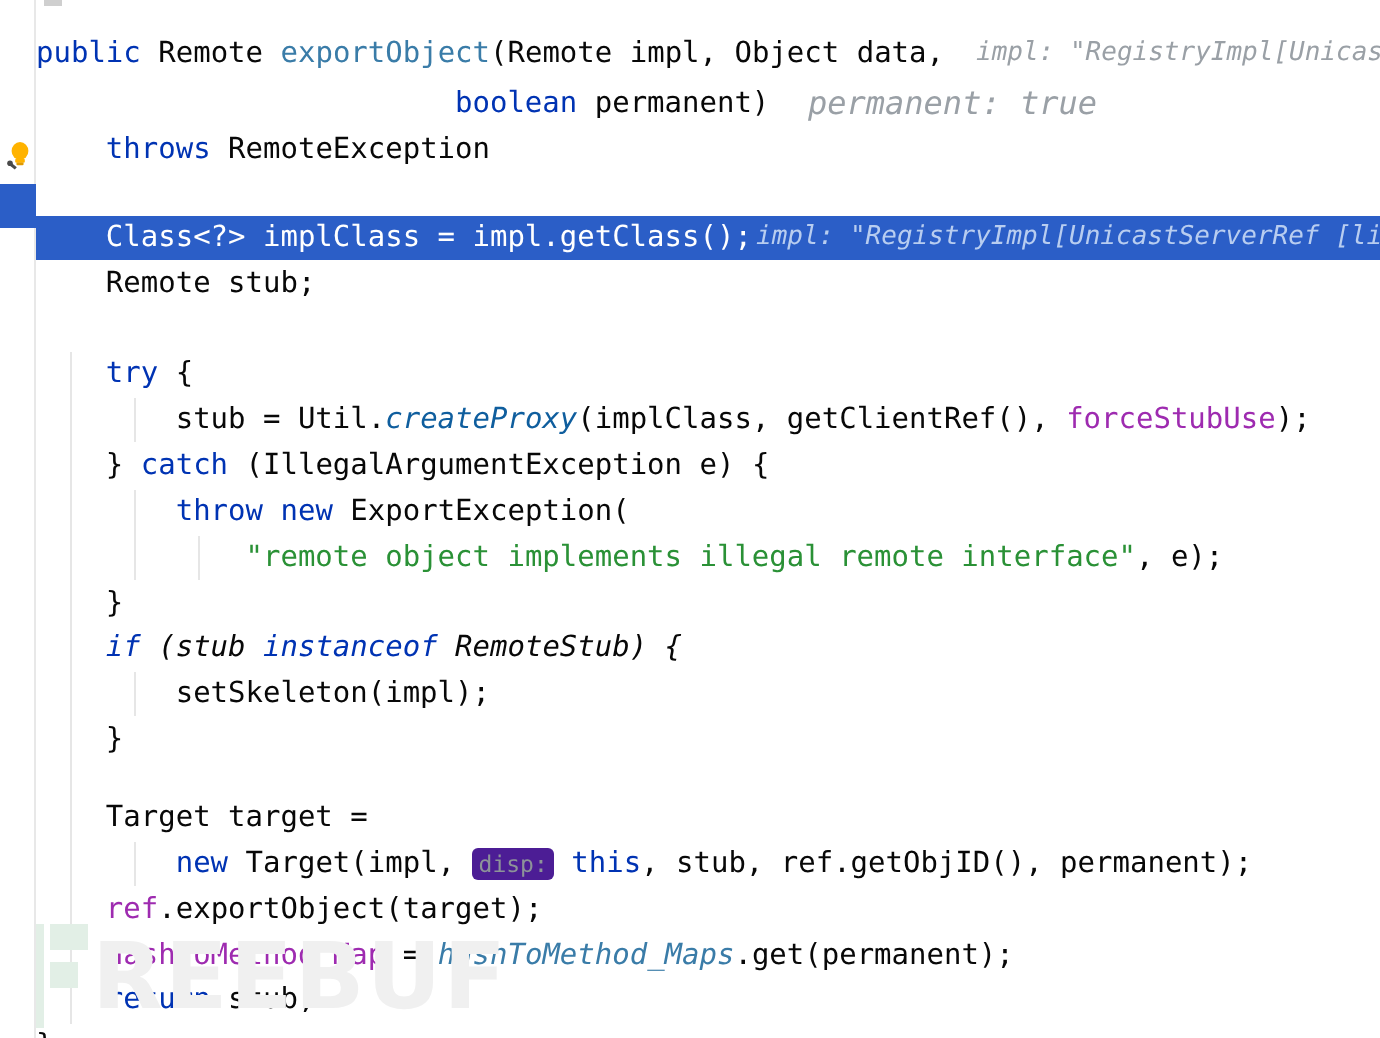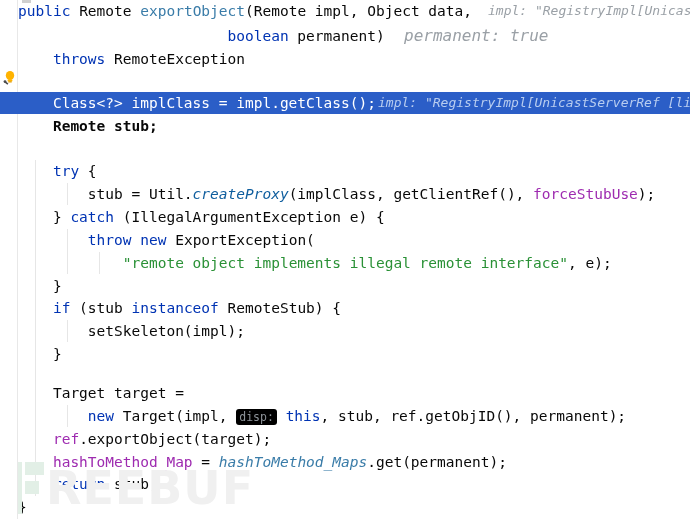--- a/index.html
+++ b/index.html
@@ -49,21 +49,21 @@
     left: 3px;
     width: 14px;
     height: 16px;
     z-index: 5;
   }
 
   
   #code {
     position: absolute;
     left: 18px;
-    top: 0;
+    top: 16px;
     width: 672px;
     height: 385px;
     z-index: 1;
   }
 
   .line {
     position: absolute;
     left: 0;
     height: 22px;
     line-height: 22px;
@@ -105,21 +105,21 @@
   .smeth   { color: #0f5e9e; font-style: italic; margin-top: 20px; }
 
   
   .hint {
     color: #9aa0a6;
     font-style: italic;
   }
   .chip {
     color: #8d9399;
     font-style: normal;
-    background: #000000;
+    background: #4c1d95;
     border-radius: 3px;
     padding: 1px 3px;
     font-size: 11.5px;
   }
 
   
   #watermark {
     position: absolute;
     left: 14px;
     top: 462px;
@@ -177,29 +177,29 @@
       <div class="indent-guide" style="left: 49px; top: 405px; height: 22px;"></div>
       <div class="line" style="top: 0px; z-index: 1;"><span class="kw">public</span><span class="plain"> </span><span class="plain">Remote</span><span class="plain"> </span><span class="mname">exportObject</span><span class="plain">(Remote impl, Object data,</span></div>
       <div class="line hint" style="top: 0px; left: 470px; font-size: 13px; z-index: 3;">impl: "RegistryImpl[UnicastSer</div>
       <div class="line" style="top: 25px; z-index: 1; text-align: center;"><span class="plain">                        </span><span class="kw">boolean</span><span class="plain"> permanent)</span></div>
       <div class="line hint" style="top: 25px; left: 386px; font-size: 16px; z-index: 3;">permanent: true</div>
       <div class="line" style="top: 48px; z-index: 1;"><span class="plain">    </span><span class="kw">throws</span><span class="plain"> RemoteException</span></div>
       <div class="line" style="top: 70px; z-index: 1;"></div>
       <div class="hl-band" style="top: 92px;"></div>
       <div class="line line-hl" style="top: 92px; z-index: 2; background: transparent;"><span class="plain tok">    Class&lt;?&gt; implClass = impl.getClass();</span></div>
       <div class="line hint" style="top: 92px; left: 360px; font-size: 13px; z-index: 3; color: rgb(184, 205, 240);">impl: "RegistryImpl[UnicastServerRef [liv</div>
-      <div class="line" style="top: 115px; z-index: 1; font-weight: bold;"><span class="plain">    Remote stub;</span></div>
+      <div class="line" style="top: 115px; z-index: 1;"><span class="plain">    Remote stub;</span></div>
       <div class="line" style="top: 137px; z-index: 1;"></div>
       <div class="line" style="top: 160px; z-index: 1;"><span class="plain">    </span><span class="kw">try</span><span class="plain"> {</span></div>
       <div class="line" style="top: 183px; z-index: 1;"><span class="plain">        stub = Util.</span><span class="smeth">createProxy</span><span class="plain">(implClass, getClientRef(), </span><span class="field">forceStubUse</span><span class="plain">);</span></div>
       <div class="line" style="top: 206px; z-index: 1;"><span class="plain">    } </span><span class="kw">catch</span><span class="plain"> (IllegalArgumentException e) {</span></div>
       <div class="line" style="top: 229px; z-index: 1;"><span class="plain">        </span><span class="kw">throw</span><span class="plain"> </span><span class="kw">new</span><span class="plain"> ExportException(</span></div>
       <div class="line" style="top: 252px; z-index: 1;"><span class="plain">            </span><span class="str">"remote object implements illegal remote interface"</span><span class="plain">, e);</span></div>
       <div class="line" style="top: 275px; z-index: 1;"><span class="plain">    }</span></div>
-      <div class="line" style="top: 297px; z-index: 1;"><span class="plain">    </span><span class="kw">if</span><span class="plain"> (stub </span><span class="kw">instanceof</span><span class="plain"> RemoteStub) {</span></div>
+      <div class="line" style="top: 297px; z-index: 1; font-style: italic;"><span class="plain">    </span><span class="kw">if</span><span class="plain"> (stub </span><span class="kw">instanceof</span><span class="plain"> RemoteStub) {</span></div>
       <div class="line" style="top: 320px; z-index: 1;"><span class="plain">        setSkeleton(impl);</span></div>
       <div class="line" style="top: 343px; z-index: 1;"><span class="plain">    }</span></div>
       <div class="line" style="top: 365px; z-index: 1;"></div>
       <div class="line" style="top: 382px; z-index: 1;"><span class="plain">    Target target =</span></div>
       <div class="line" style="top: 405px; z-index: 1;"><span class="plain">        </span><span class="kw">new</span><span class="plain"> Target(impl, </span><span class="chip">disp:</span><span class="plain"> </span><span class="kw">this</span><span class="plain">, stub, ref.getObjID(), permanent);</span></div>
       <div class="line" style="top: 428px; z-index: 1;"><span class="plain">    </span><span class="field">ref</span><span class="plain">.exportObject(target);</span></div>
       <div class="line" style="top: 451px; z-index: 1;"><span class="plain">    </span><span class="field">hashToMethod_Map</span><span class="plain"> = </span><span class="sfield">hashToMethod_Maps</span><span class="plain">.get(permanent);</span></div>
       <div class="line" style="top: 473px; z-index: 1;"><span class="plain">    </span><span class="kw">return</span><span class="plain"> stub;</span></div>
       <div class="line" style="top: 496px; z-index: 1;"><span class="plain">}</span></div>
     </div>

